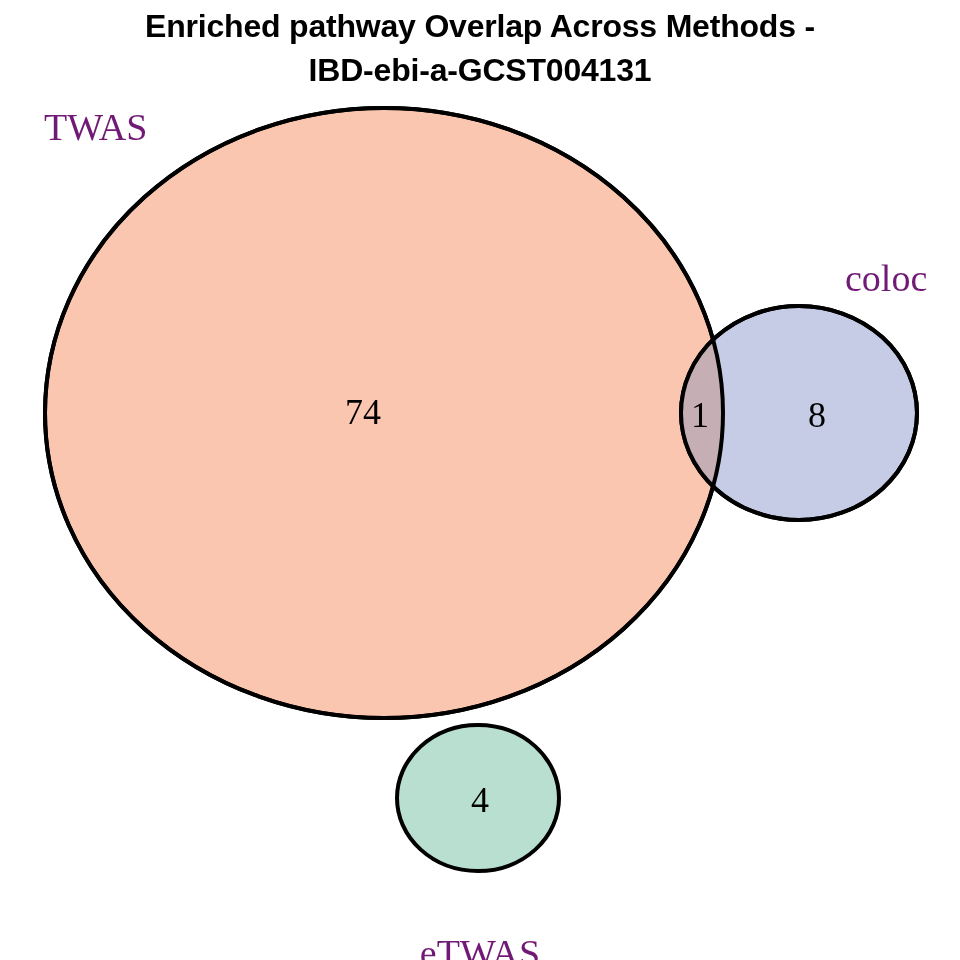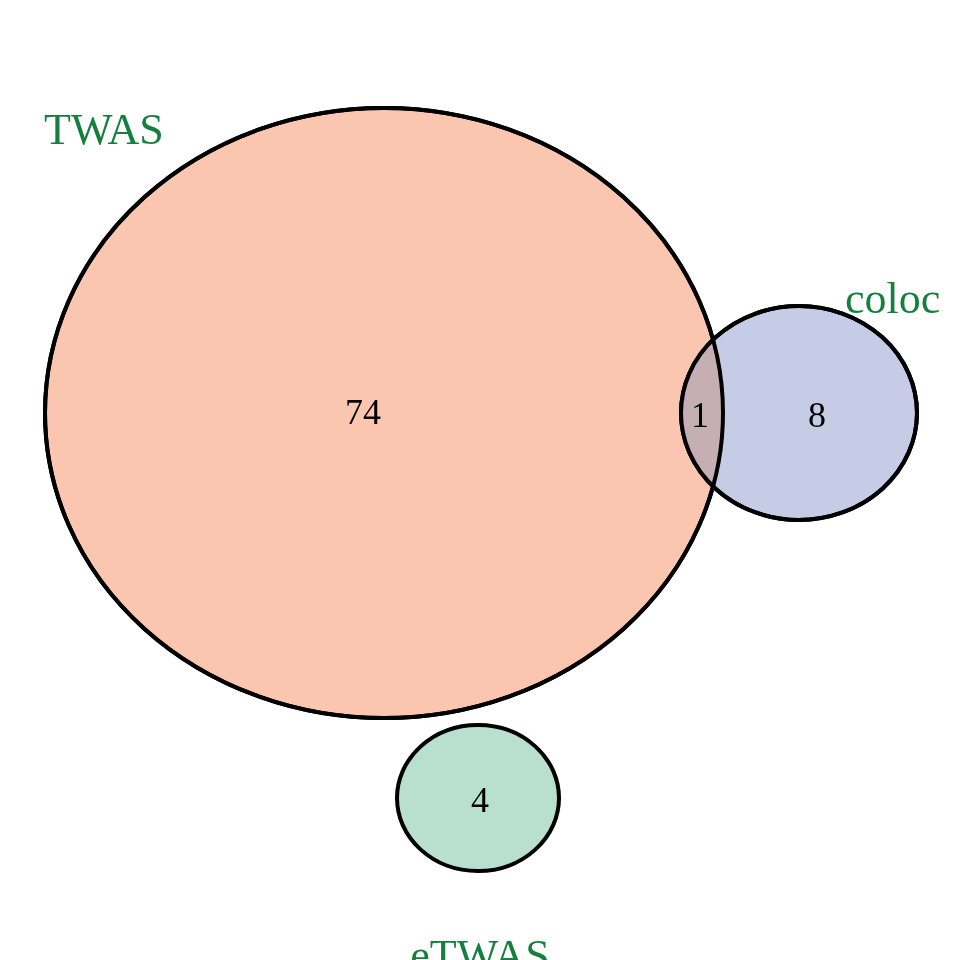--- a/index.html
+++ b/index.html
@@ -36,43 +36,45 @@
     box-sizing: border-box;
   }
   #venn-canvas {
     position: absolute;
     left: 0;
     top: 0;
   }
   .set-label {
     position: absolute;
     font-family: "Liberation Serif", "DejaVu Serif", serif;
-    font-size: 44px;
-    color: #15803d;
+    font-size: 38px;
+    color: #701a75;
     white-space: nowrap;
     line-height: 1;
   }
   .count-label {
     position: absolute;
     font-family: "Liberation Serif", "DejaVu Serif", serif;
     font-size: 36px;
     color: #000000;
     white-space: nowrap;
     line-height: 1;
     transform: translate(-50%, -50%);
   }
   #label-twas  { left: 44px;  top: 108px; }
-  #label-coloc { left: 845px; top: 277px; }
+  #label-coloc { left: 845px; top: 259px; }
   #label-etwas { left: 50%; top: 934px; transform: translateX(-50%); }
 </style>
 </head>
 <body>
 
 <div id="venn-page">
 
+  <div id="plot-title">Enriched pathway Overlap Across Methods -
+IBD-ebi-a-GCST004131</div>
 
   <svg id="venn-canvas" width="960" height="960" viewBox="0 0 960 960">
     <defs>
       <clipPath id="clip-twas">
         <ellipse cx="384" cy="413" rx="339" ry="305"></ellipse>
       </clipPath>
     </defs>
 
     <ellipse cx="384" cy="413" rx="339" ry="305" fill="#FBC6AF" stroke="#000000" stroke-width="4"></ellipse>
 

